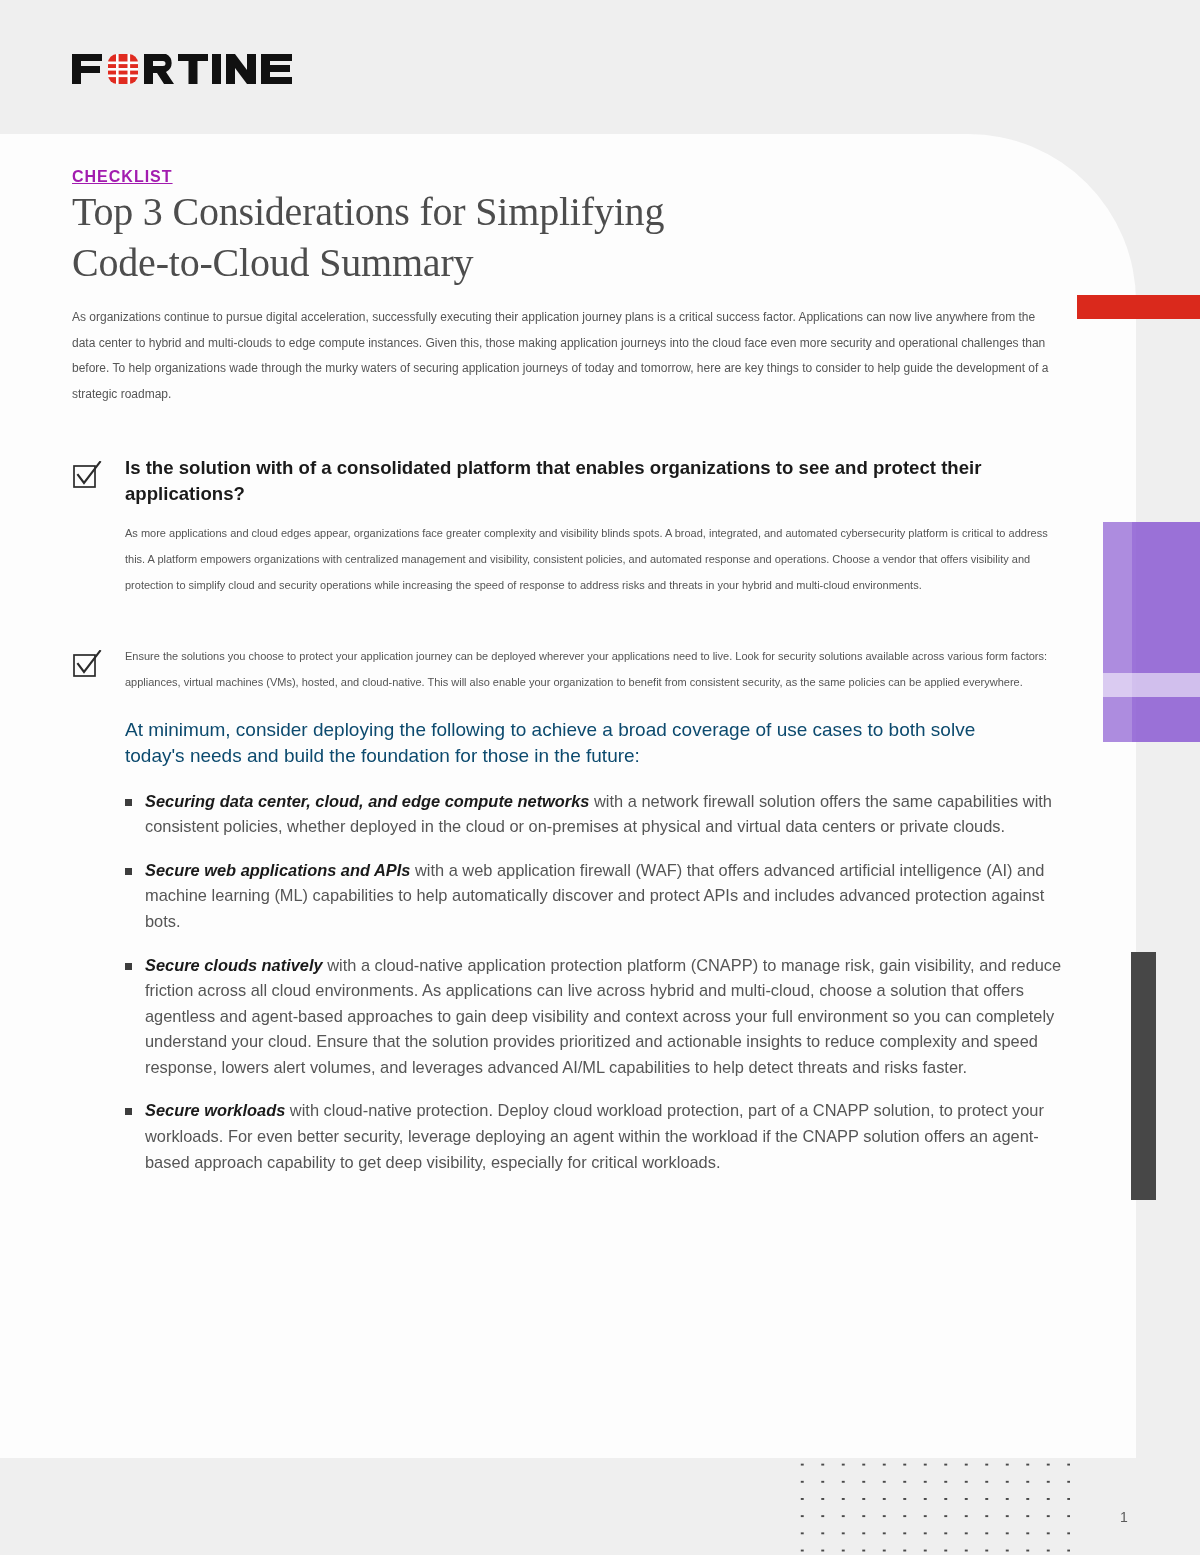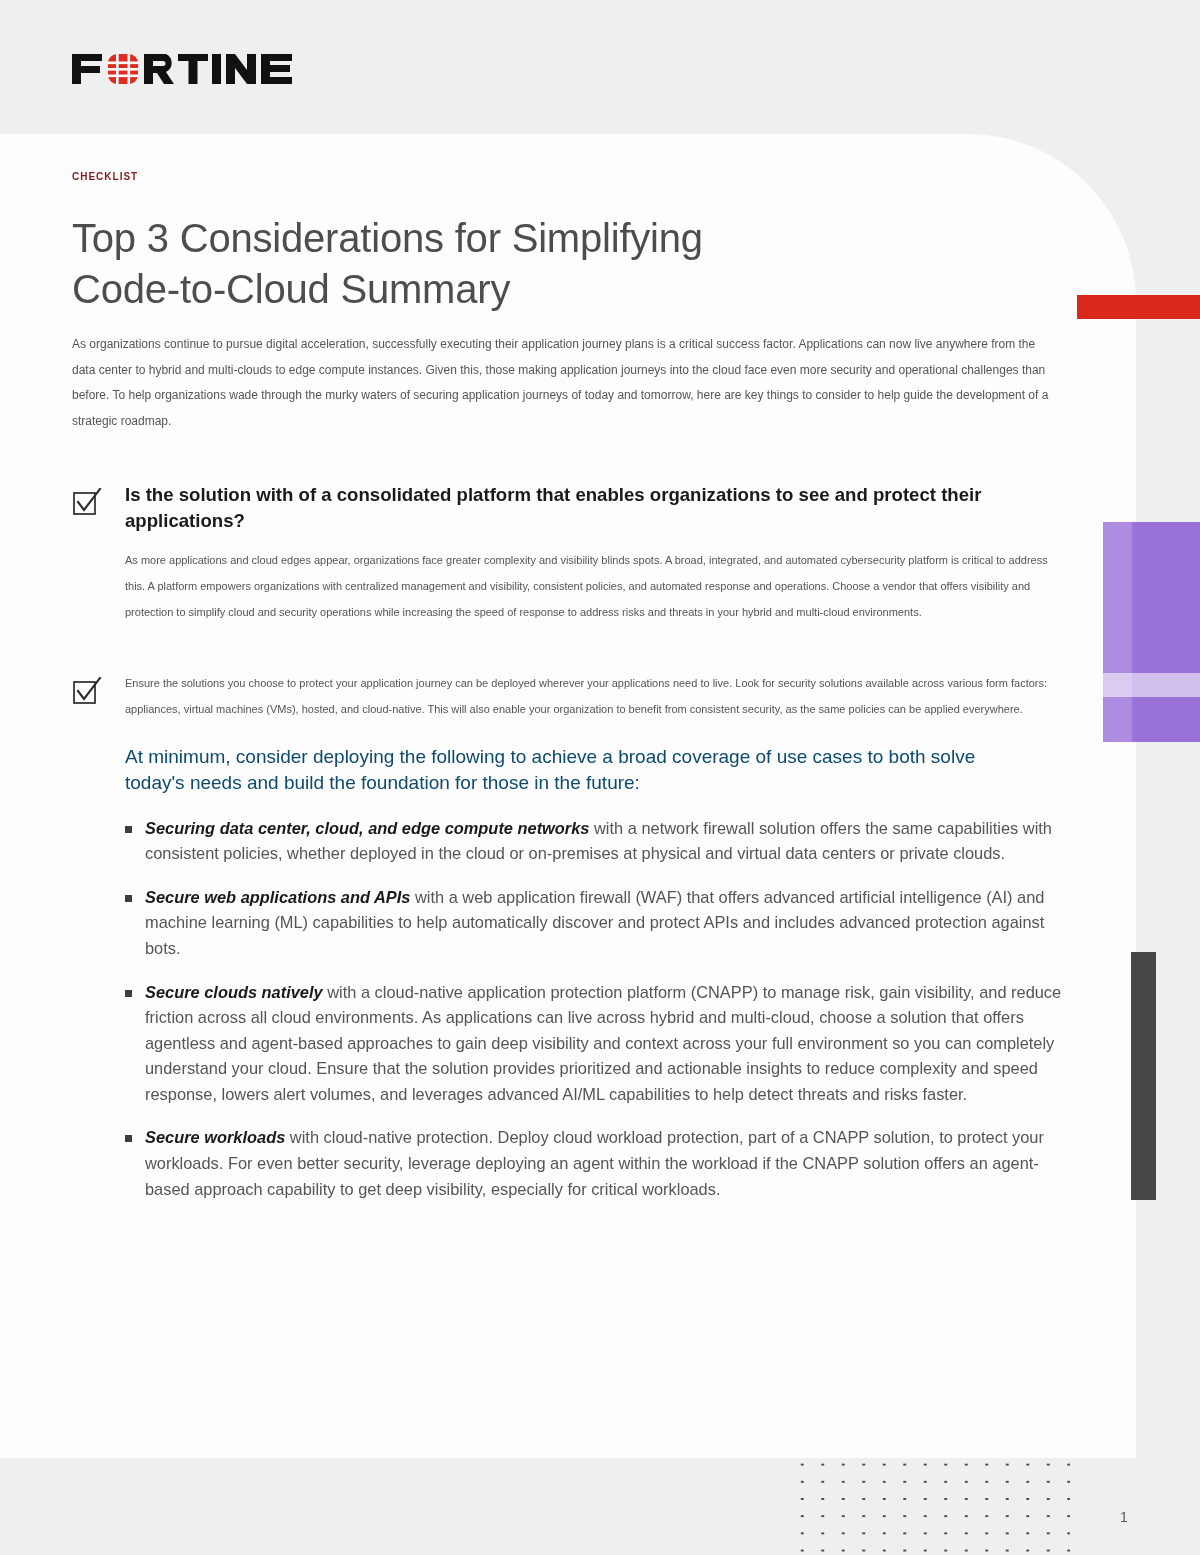--- a/index.html
+++ b/index.html
@@ -107,35 +107,37 @@
   
   .content {
     position: absolute;
     left: 72px;
     top: 168px;
     width: 990px;
     z-index: 6;
   }
 
   .eyebrow {
-    color: #7f1d1d;
-    font-size: 10px;
+    color: #a21caf;
+    font-size: 16px;
     font-weight: bold;
     letter-spacing: 1.0px;
     line-height: 18px;
+    text-decoration: underline;
   }
 
   .doc-title {
-    margin-top: 27px;
+    margin-top: 0;
     font-size: 40px;
     font-weight: normal;
     color: #4d4d4d;
     line-height: 51px;
     letter-spacing: -0.2px;
     max-width: 800px;
+    font-family: Liberation Serif, serif;
   }
 
   .section-head {
     margin-top: 44px;
     font-size: 19.5px;
     font-weight: bold;
     color: #262626;
     line-height: 24px;
   }
 

